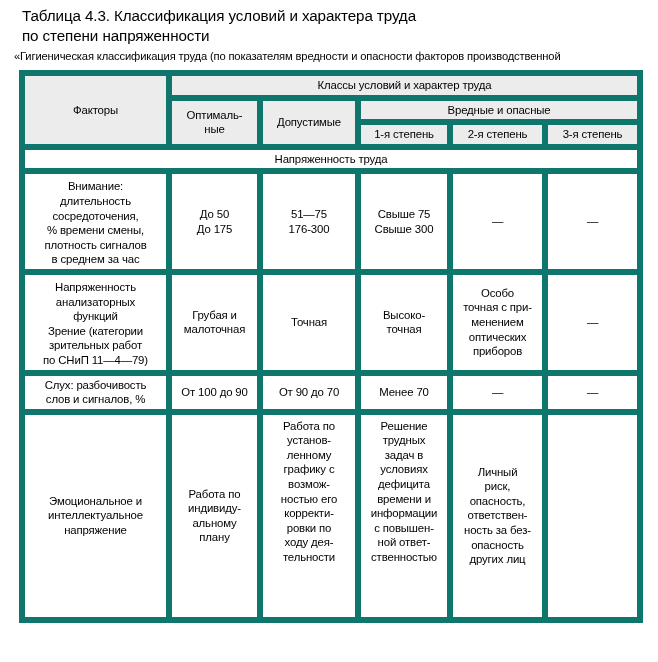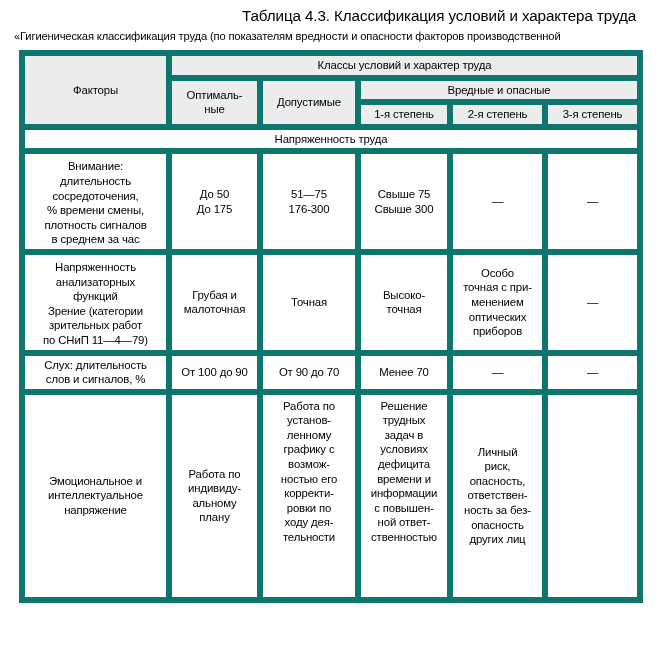--- a/index.html
+++ b/index.html
@@ -19,21 +19,21 @@
     position: relative;
     width: 658px;
     height: 662px;
     box-sizing: border-box;
     overflow: hidden;
   }
 
   
   .title-block {
     padding: 6px 22px 0 22px;
-    text-align: right;
+    text-align: left;
   }
   .title-line {
     font-size: 15.2px;
     line-height: 20px;
     letter-spacing: -0.1px;
     white-space: nowrap;
   }
   .subtitle-block {
     padding: 3px 14px 0 14px;
   }
@@ -102,20 +102,21 @@
   .lastrow td { height: 196px; }
   .multiline { white-space: pre-line; }
 </style>
 </head>
 <body>
 
 <div class="page">
 
   <div class="title-block">
     <div class="title-line">Таблица 4.3. Классификация условий и характера труда</div>
+    <div class="title-line">по степени напряженности</div>
   </div>
 
   <div class="subtitle-block">
     <div class="subtitle-line">«Гигиеническая классификация труда (по показателям вредности и опасности факторов производственной</div>
   </div>
 
   <div class="table-wrap">
     <table class="t">
       <colgroup>
         <col class="c1">
@@ -179,21 +180,21 @@
 точная</td>
           <td class="multiline">Особо
 точная с при-
 менением
 оптических
 приборов</td>
           <td class="dash">—</td>
         </tr>
 
         <tr>
-          <td class="c-factor multiline thickright">Слух:  длительность
+          <td class="c-factor multiline thickright">Слух:  разбочивость
 слов и сигналов, %</td>
           <td>От 100 до 90</td>
           <td class="thickright">От 90 до 70</td>
           <td>Менее 70</td>
           <td class="dash">—</td>
           <td class="dash">—</td>
         </tr>
 
         <tr class="lastrow">
           <td class="c-factor multiline thickright tall-cell">Эмоциональное и

